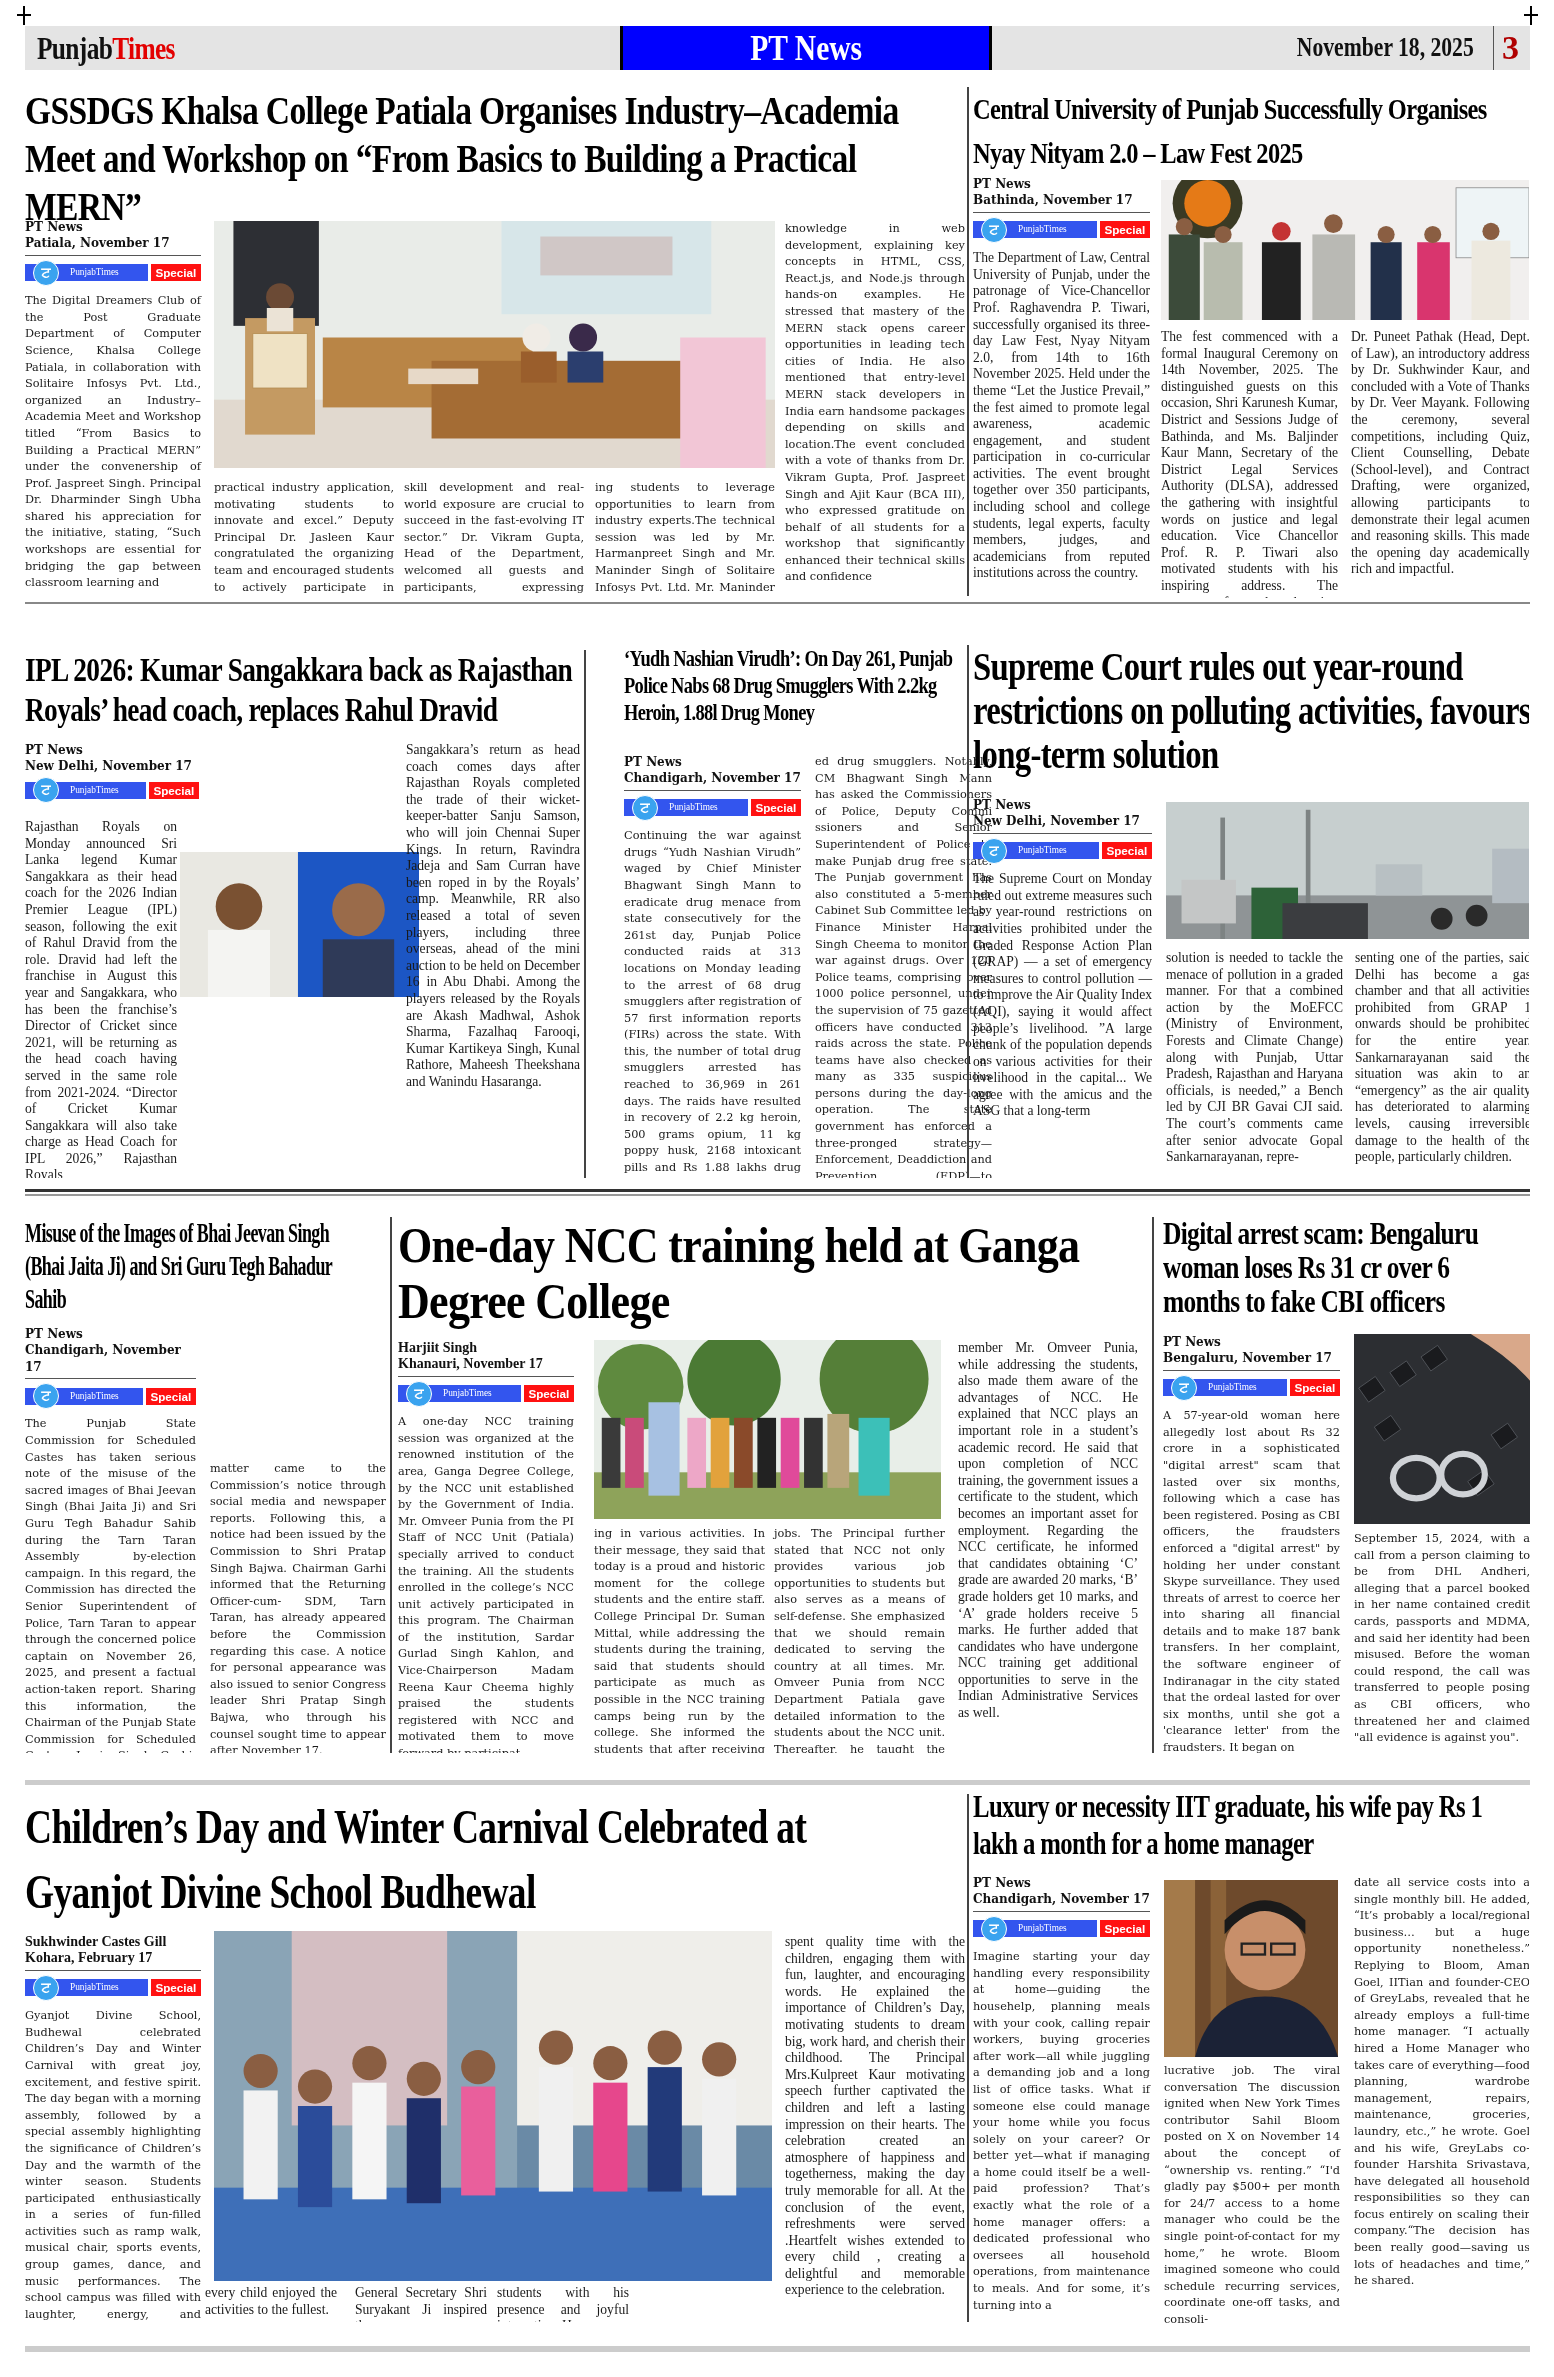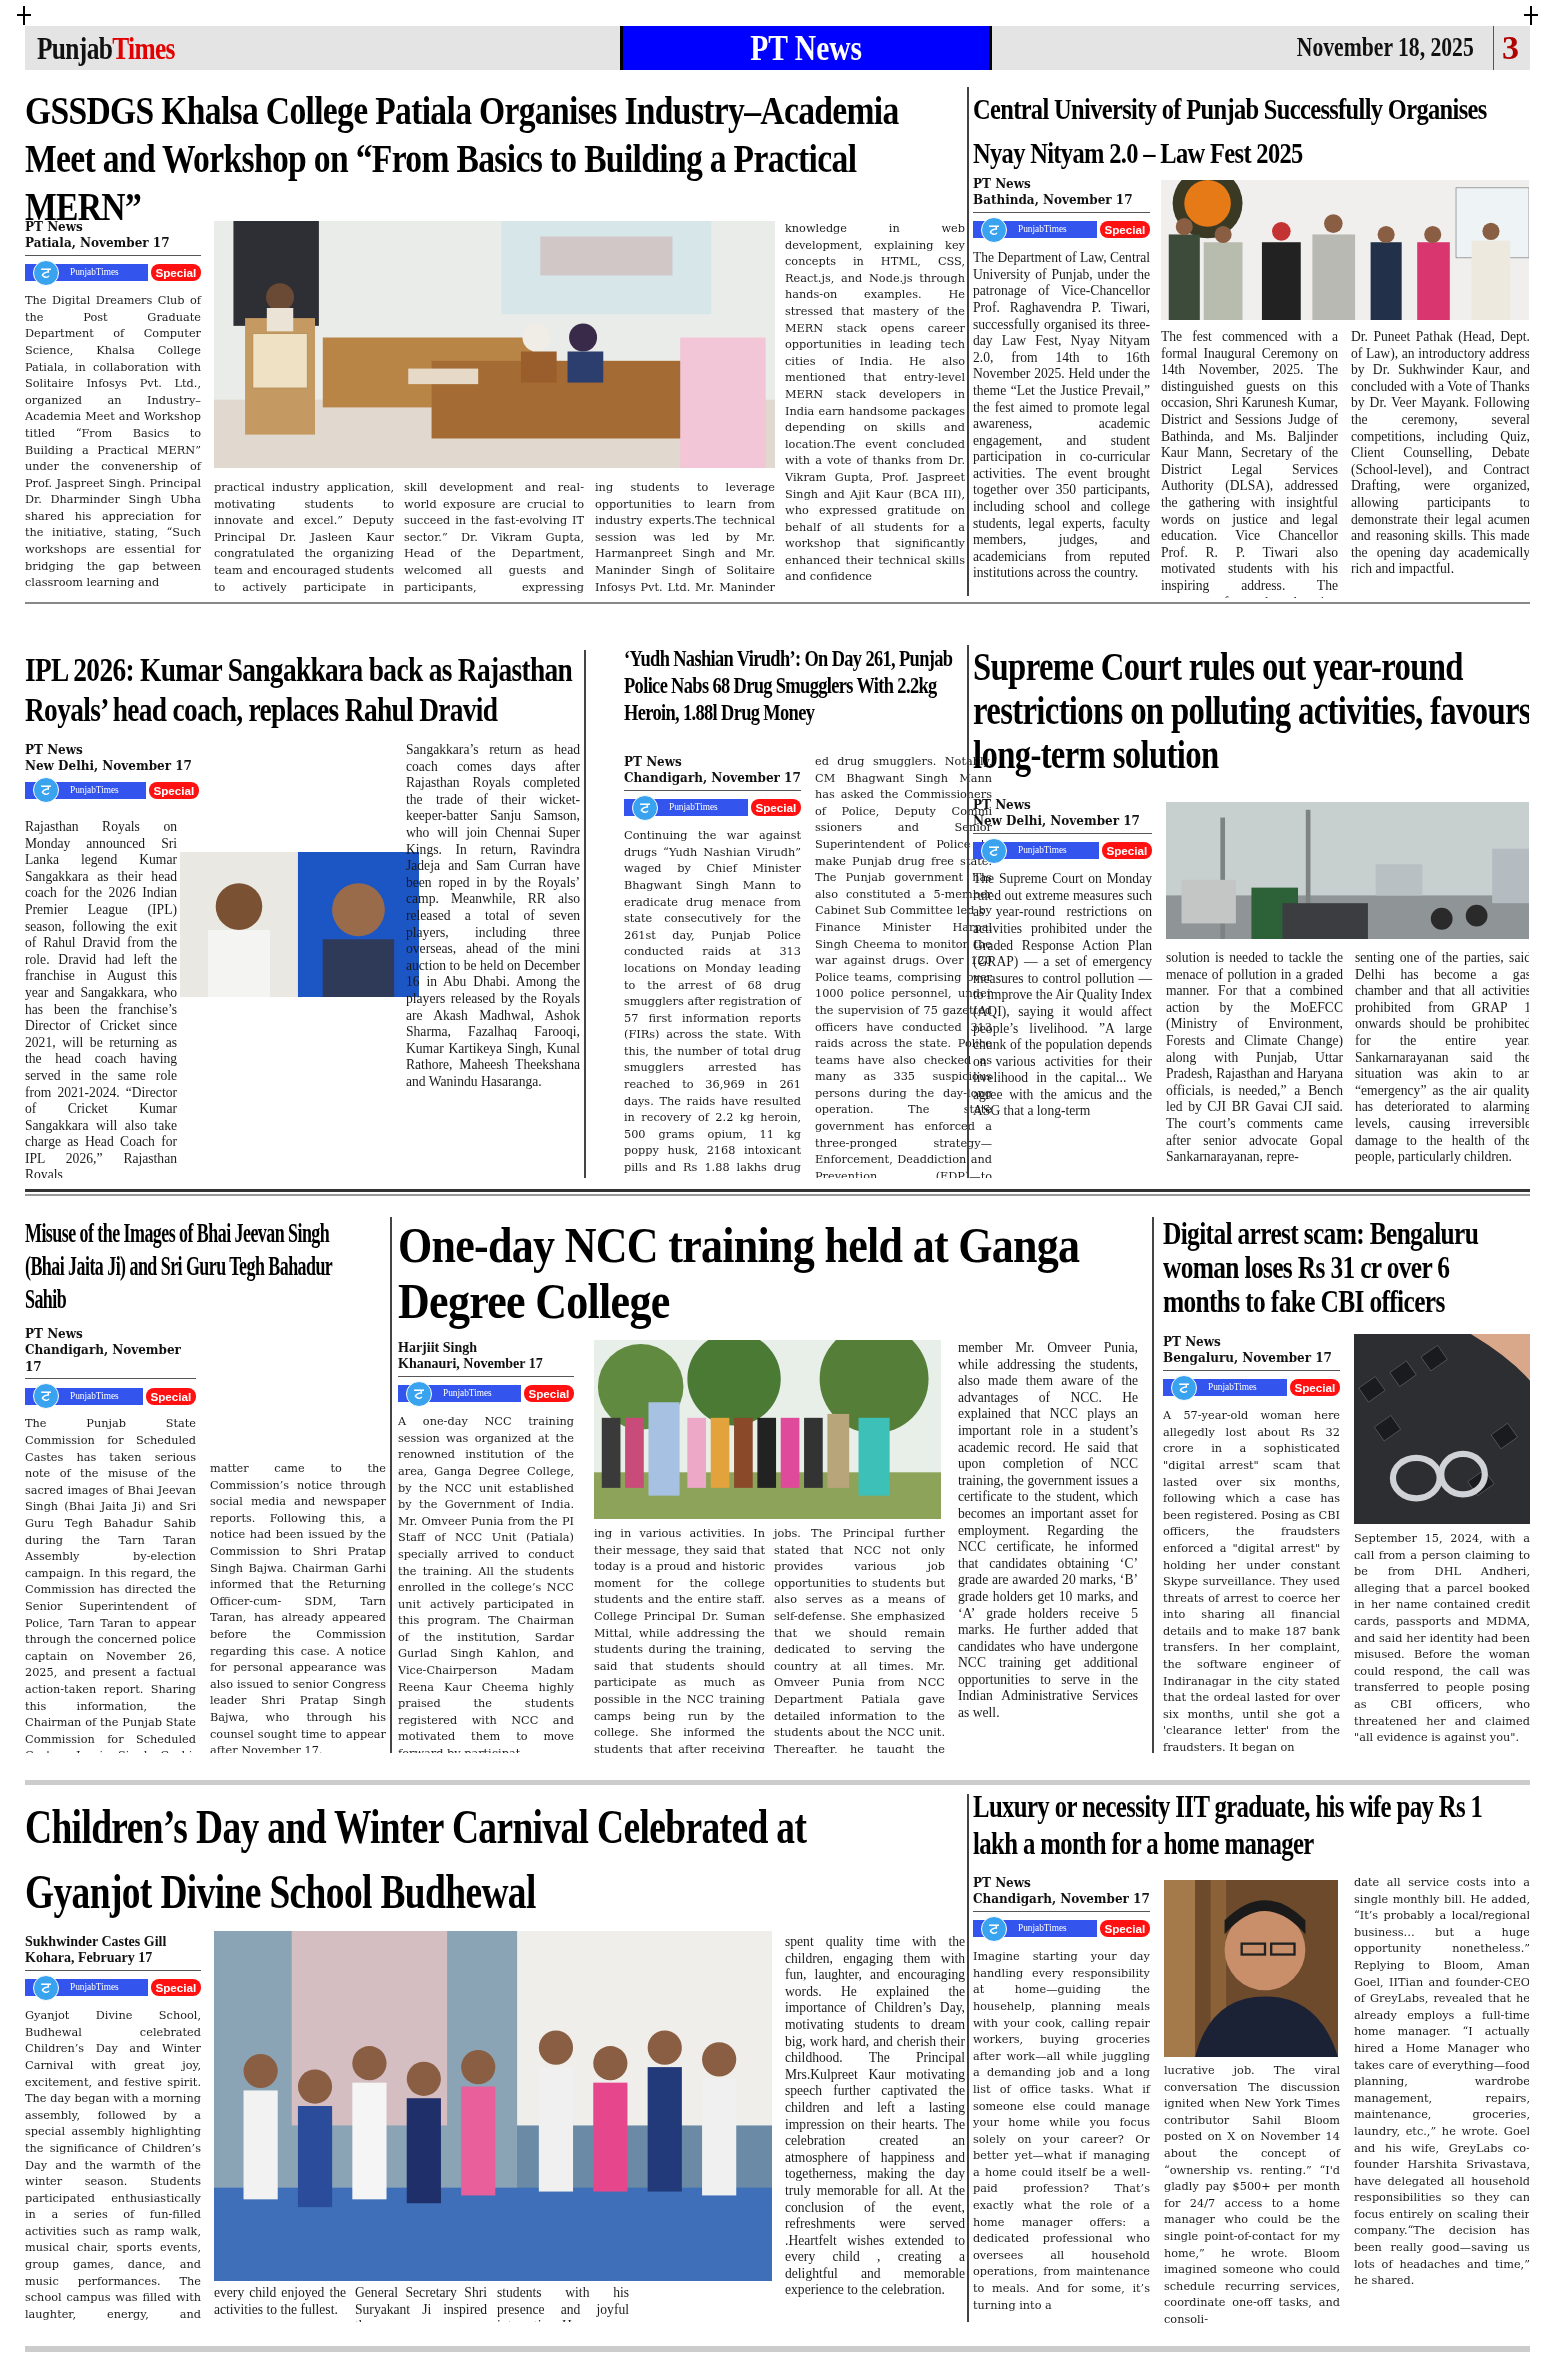--- a/index.html
+++ b/index.html
@@ -19,21 +19,21 @@
   .page-no { position: absolute; right: 11px; top: 0; height: 44px; padding-left: 7.8px; border-left: 1.6px solid #555; font-family: "Liberation Serif", serif; font-weight: bold; color: #b00000; font-size: 34px; line-height: 44px; }
 
   
   .article { position: absolute; overflow: hidden; }
   .headline { font-family: "Liberation Serif", serif; font-weight: bold; color: #000; line-height: 1.05; transform-origin: left top; letter-spacing: -0.8px; }
   .byline { font-family: "DejaVu Serif", serif; font-weight: bold; font-size: 12px; line-height: 16.3px; }
   .byline-rule { border-bottom: 1.6px solid #555; margin: 3.1px 0 7.8px; }
   .badge { display: flex; align-items: center; height: 18.7px; margin-bottom: 11px; position: relative; }
   .badge-logo { position: absolute; left: 7.8px; top: -3.9px; width: 26.4px; height: 26.4px; border-radius: 50%; background: #3aa3ef; border: 1.6px solid #fff; color: #fff; font-size: 14px; line-height: 23px; text-align: center; font-weight: bold; z-index: 2; }
   .badge-blue { flex: 1; height: 17px; background: #3355ee; color: #fff; font-family: "Liberation Serif", serif; font-size: 9.3px; line-height: 17px; padding-left: 45px; }
-  .badge-red { margin-left: 3.1px; height: 17px; background: #ff1111; color: #fff; font-family: "Liberation Sans", sans-serif; font-weight: bold; font-size: 11.7px; line-height: 17px; padding: 0 4.7px; border-radius: 8px; }
+  .badge-red { margin-left: 3.1px; height: 17px; background: #ff1111; color: #fff; font-family: "Liberation Sans", sans-serif; font-weight: bold; font-size: 11.7px; line-height: 17px; padding: 0 4.7px; }
   .body-text { font-family: "DejaVu Serif", serif; font-size: 11.3px; line-height: 16.6px; text-align: justify; hyphens: auto; color: #1a1a1a; }
   .body-cond { font-family: "Liberation Serif", serif; font-size: 13.6px; line-height: 16.6px; text-align: justify; color: #1a1a1a; }
   .cols { position: absolute; column-gap: 11px; column-fill: auto; }
   .photo { position: absolute; overflow: hidden; }
   .vrule { position: absolute; width: 1.6px; background: #444; }
   .hrule { position: absolute; height: 2.3px; background: #333; }
   .hrule-grey { position: absolute; height: 4.7px; background: #cccccc; }
   .subhead-box { font-family: "Liberation Sans", sans-serif; font-weight: bold; font-size: 18.7px; line-height: 26.4px; text-align: justify; text-align-last: left; transform: scaleX(0.9); transform-origin: left; border-bottom: 3.1px solid #111; padding-bottom: 4.7px; }
 </style>
 </head>
@@ -345,21 +345,21 @@
         <rect x="178" y="195" width="44" height="150" fill="#f5f5f5"></rect>
         <rect x="248" y="215" width="44" height="135" fill="#1f2f6a"></rect>
         <rect x="318" y="200" width="44" height="140" fill="#e95f9c"></rect>
         <rect x="418" y="175" width="44" height="160" fill="#f0f0f0"></rect>
         <rect x="488" y="195" width="44" height="140" fill="#e6478c"></rect>
         <rect x="558" y="175" width="44" height="160" fill="#223a7a"></rect>
         <rect x="628" y="190" width="44" height="150" fill="#f0f0f0"></rect>
       </g>
     </svg>
   </div>
-  <div class="cols body-cond" style="left:189px; top:491px; width:132px; height:37px;">every child enjoyed the activities to the fullest.</div>
+  <div class="cols body-cond" style="left:180px; top:491px; width:132px; height:37px;">every child enjoyed the activities to the fullest.</div>
   <div class="cols body-cond" style="left:330px; top:491px; width:132px; height:37px;">General Secretary Shri Suryakant Ji inspired the</div>
   <div class="cols body-cond" style="left:472px; top:491px; width:132px; height:37px;">students with his presence and joyful interaction. He</div>
   <div class="cols body-cond" style="left:760px; top:140px; width:180px; height:389px;">spent quality time with the children, engaging them with fun, laughter, and encouraging words. He explained the importance of Children’s Day, motivating students to dream big, work hard, and cherish their childhood. The Principal Mrs.Kulpreet Kaur motivating speech further captivated the children and left a lasting impression on their hearts. The celebration created an atmosphere of happiness and togetherness, making the day truly memorable for all. At the conclusion of the event, refreshments were served .Heartfelt wishes extended to every child , creating a delightful and memorable experience to the celebration.</div>
 </article>
 
 <div class="vrule" style="left:967px; top:1794px; height:528px;"></div>
 
 <article class="article" style="left:973px; top:1788px; width:556px; height:535px;">
   <h1 class="headline" style="font-size:31px; width:684px; transform:scaleX(0.8); line-height:37px;">Luxury or necessity IIT graduate, his wife pay Rs 1 lakh a month for a home manager</h1>
   <div style="position:absolute; left:0; top:87px; width:177px;">

